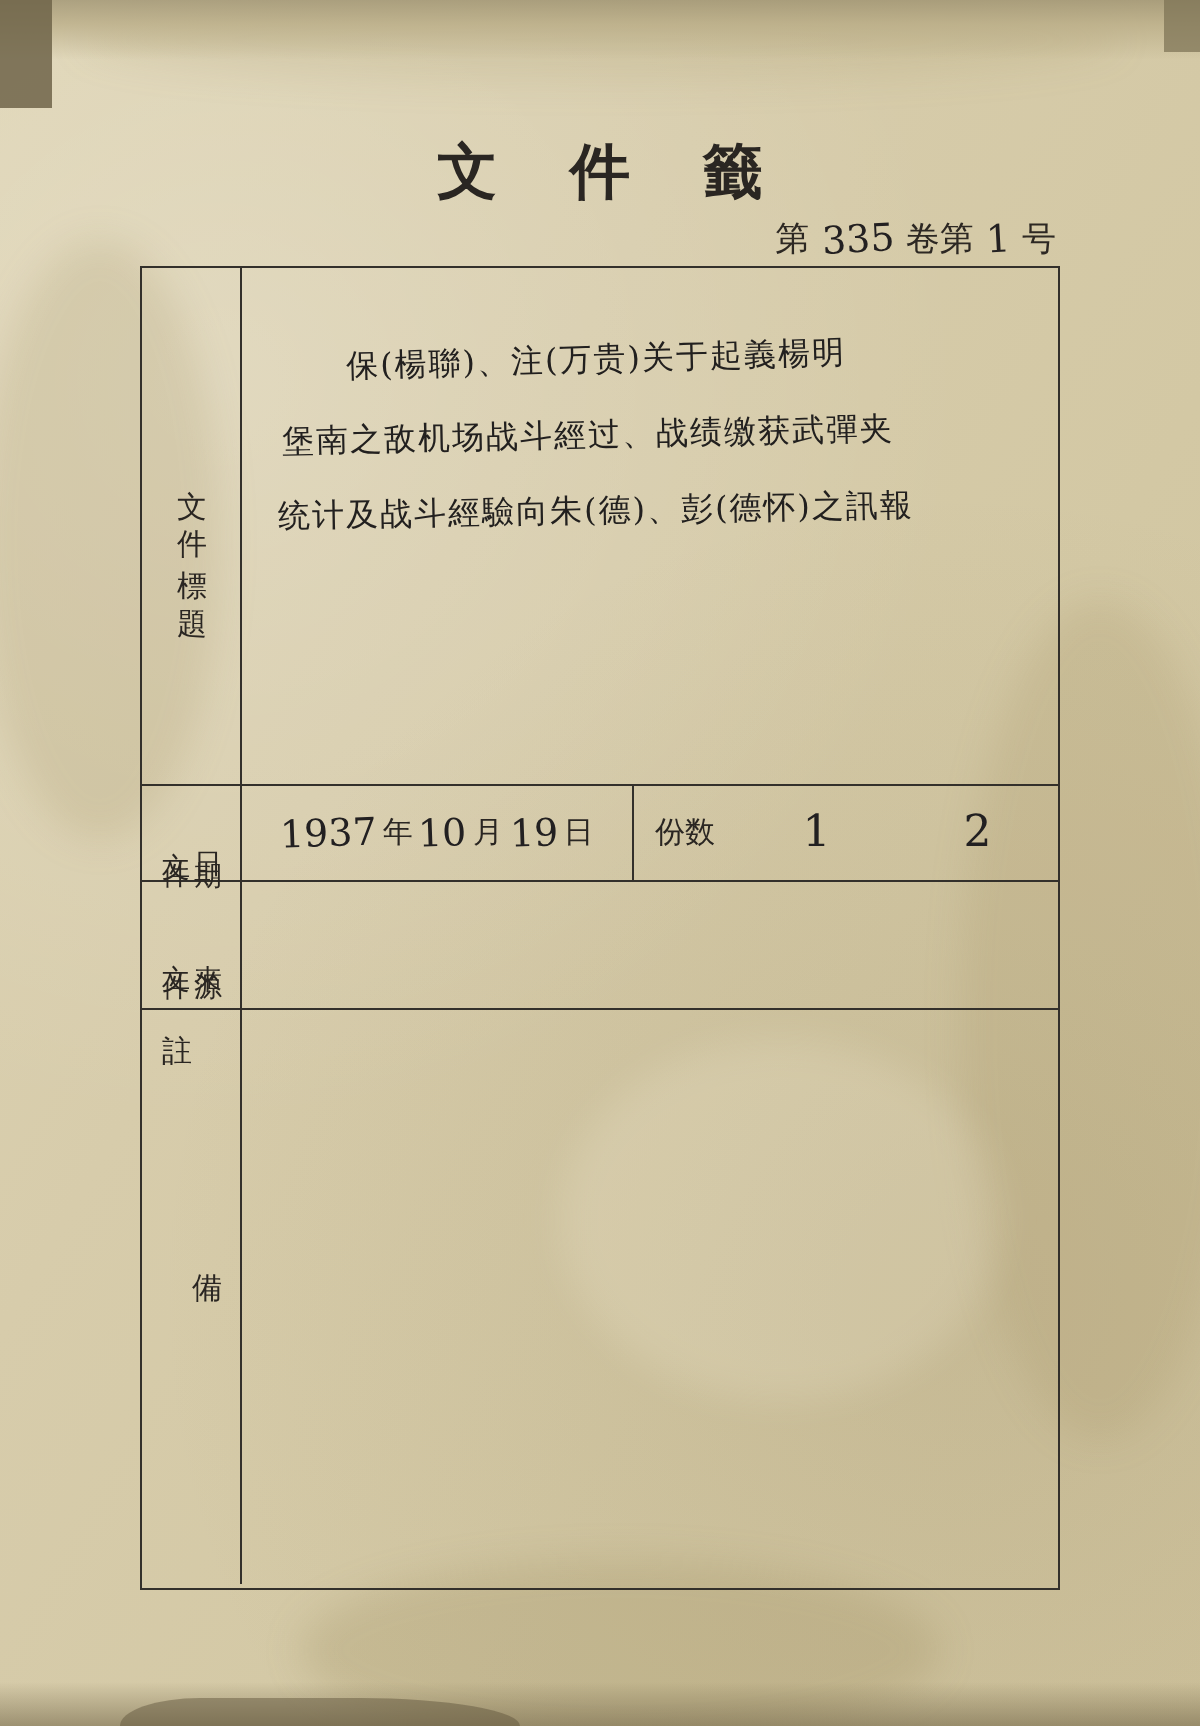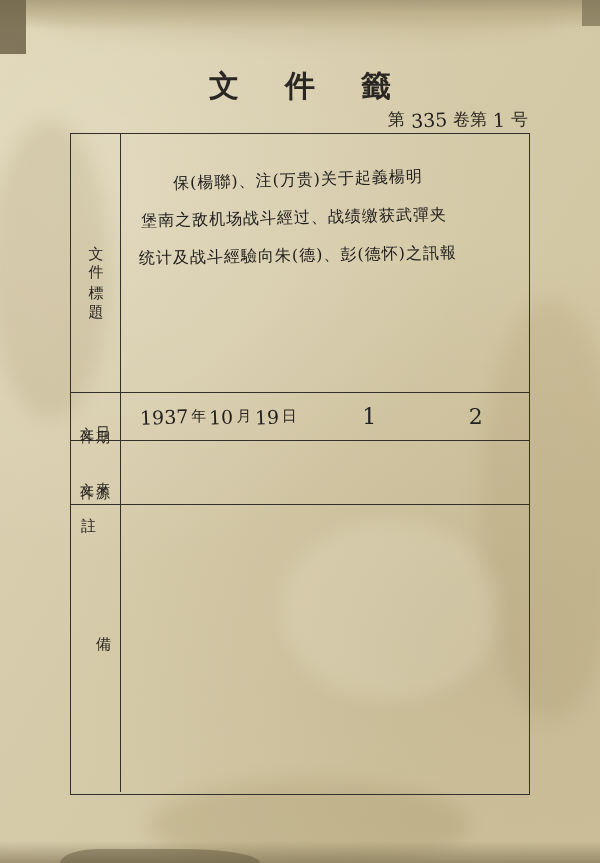--- a/index.html
+++ b/index.html
@@ -71,21 +71,21 @@
     border-top-left-radius: 40px 14px;
     border-top-right-radius: 80px 14px;
   }
 
   
   .title {
     position: absolute;
     left: 0; top: 66px;
     width: 600px;
     text-align: center;
-    font-family: Liberation Mono, monospace;
+    font-family: Liberation Sans, sans-serif;
     font-weight: bold;
     font-size: 30px;
     letter-spacing: 14px;
     color: #2a2622;
     text-indent: 14px;
   }
   .volume-line {
     position: absolute;
     right: 72px; top: 108px;
     font-family: "DejaVu Serif", serif;
@@ -265,20 +265,21 @@
       </div>
       <div class="cell date-cell">
         <div class="date-left">
           <span class="date-hand">1937</span>
           <span>年</span>
           <span class="date-hand">10</span>
           <span>月</span>
           <span class="date-hand">19</span>
           <span>日</span>
         </div>
+        <div class="sub-lbl">份数</div>
         <div class="sub-val handwrite">1</div>
         <div class="sub-val handwrite">2</div>
       </div>
     </div>
 
     <div class="row row-src">
       <div class="lbl two-col">
         <span class="vert tight">文件</span>
         <span class="vert tight">來源</span>
       </div>

